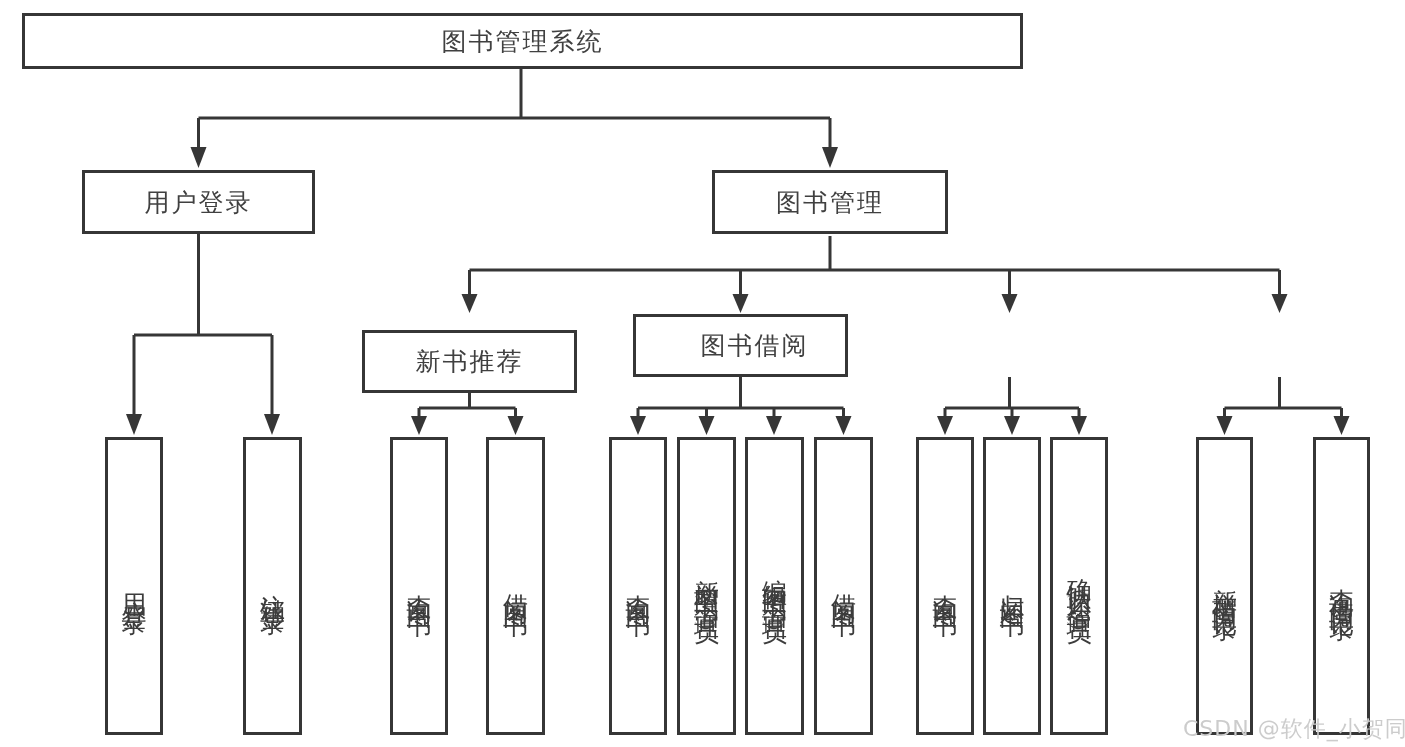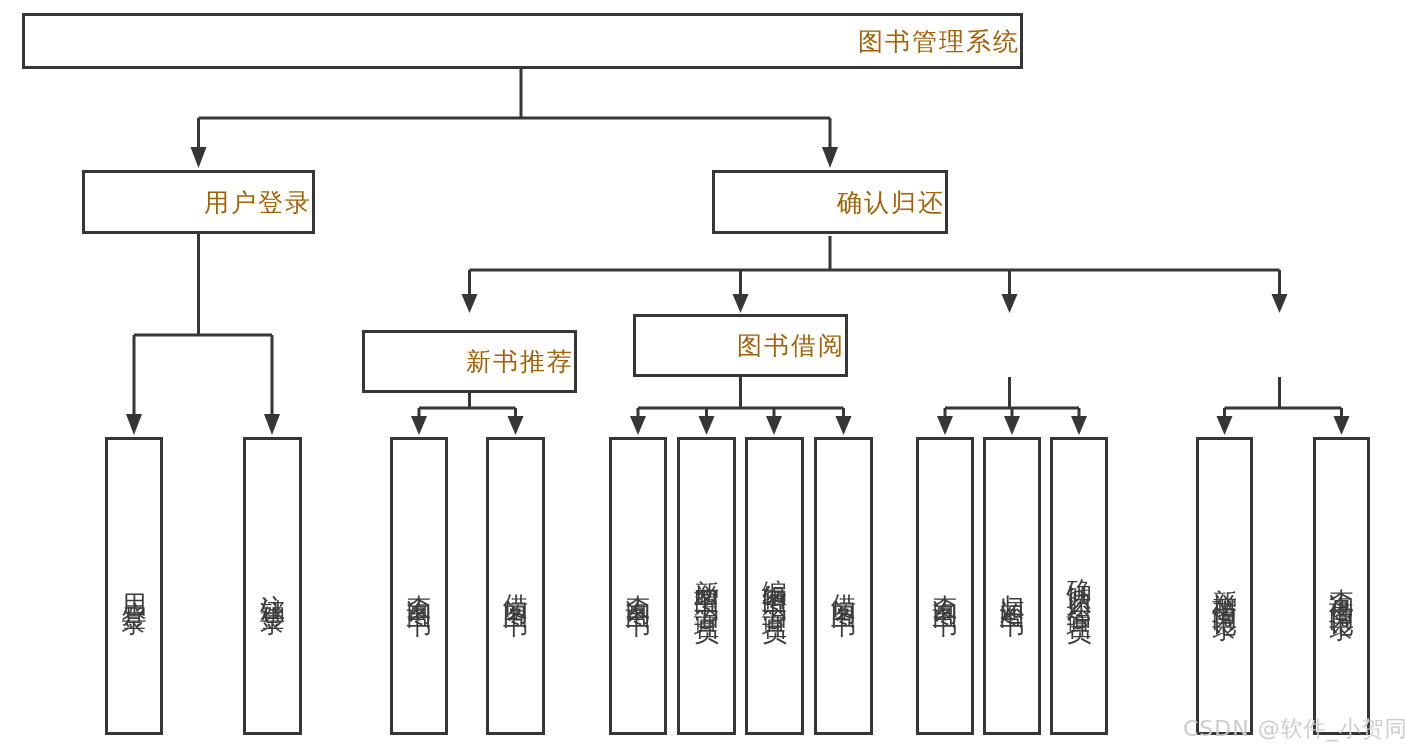--- a/index.html
+++ b/index.html
@@ -17,24 +17,24 @@
     width: 1405px; height: 747px;
     z-index: 0;
   }
   .hbox {
     position: absolute;
     box-sizing: border-box;
     border: 3px solid #363636;
     background: #ffffff;
     display: flex;
     align-items: center;
-    justify-content: flex-end;
+    justify-content: center;
     font-size: 25px;
     letter-spacing: 2px;
-    color: #a16207;
+    color: #404040;
     z-index: 1;
     white-space: nowrap;
   }
   .vbox {
     position: absolute;
     top: 437px;
     height: 298px;
     box-sizing: border-box;
     border: 3px solid #363636;
     background: #ffffff;
@@ -109,21 +109,21 @@
   </svg>
 
   <div class="hbox" style="left:22px; top:13px; width:1001px; height:56px;">
     <span>图书管理系统</span>
   </div>
 
   <div class="hbox" style="left:82px; top:170px; width:233px; height:64px;">
     <span>用户登录</span>
   </div>
   <div class="hbox" style="left:712px; top:170px; width:236px; height:64px;">
-    <span>确认归还</span>
+    <span>图书管理</span>
   </div>
 
   <div class="hbox" style="left:362px; top:330px; width:215px; height:63px;">
     <span>新书推荐</span>
   </div>
   <div class="hbox" style="left:633px; top:314px; width:215px; height:63px;padding-left:28px;">
     <span>图书借阅</span>
   </div>
 
   <div class="vbox" style="left:105px; width:58px;">

